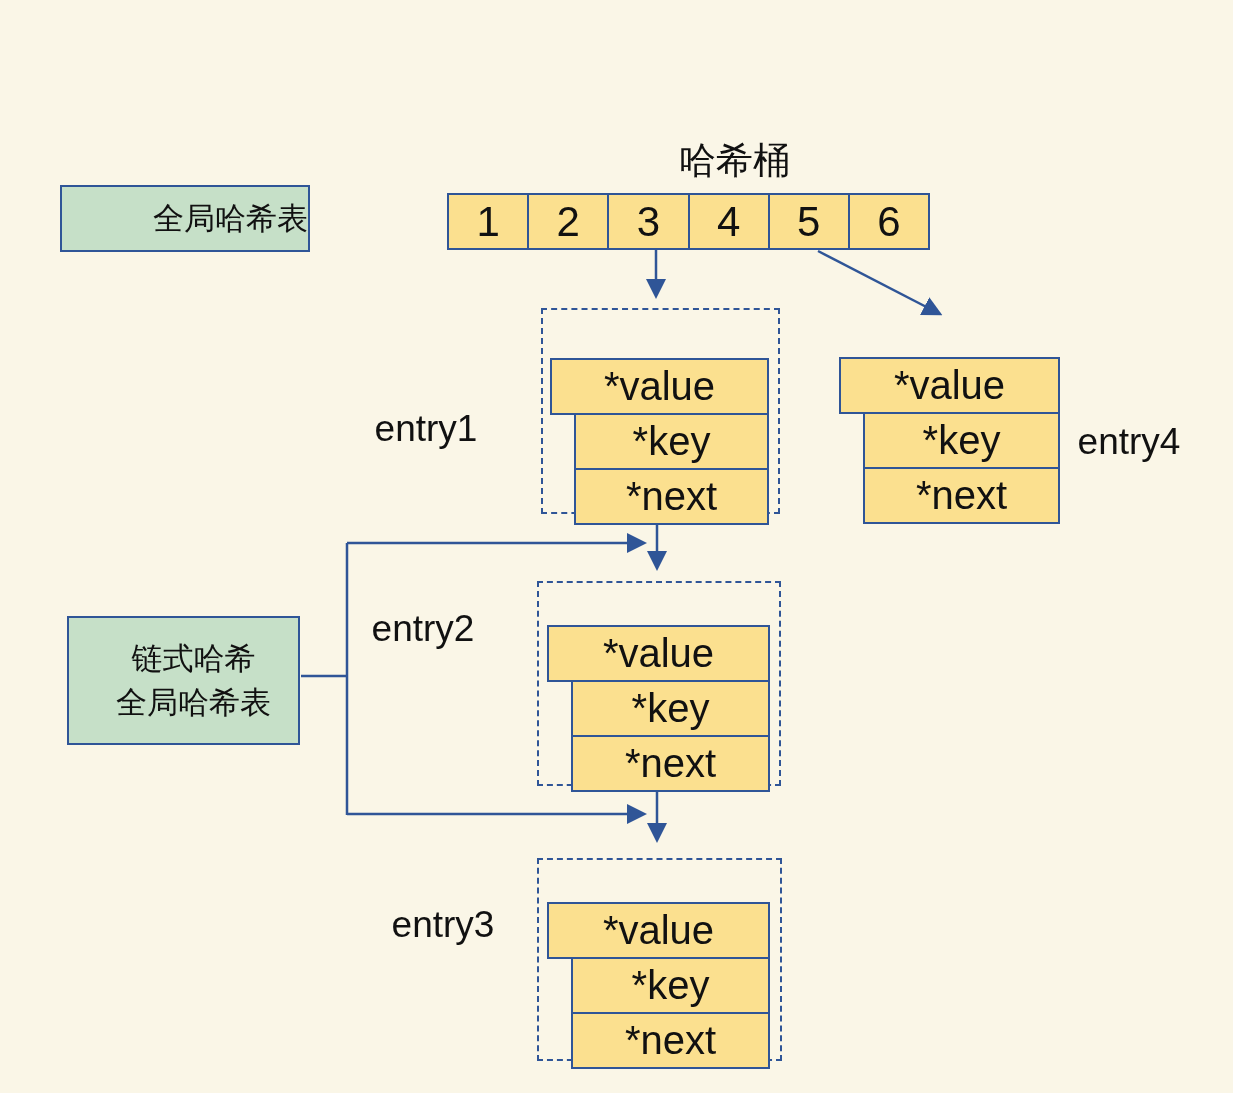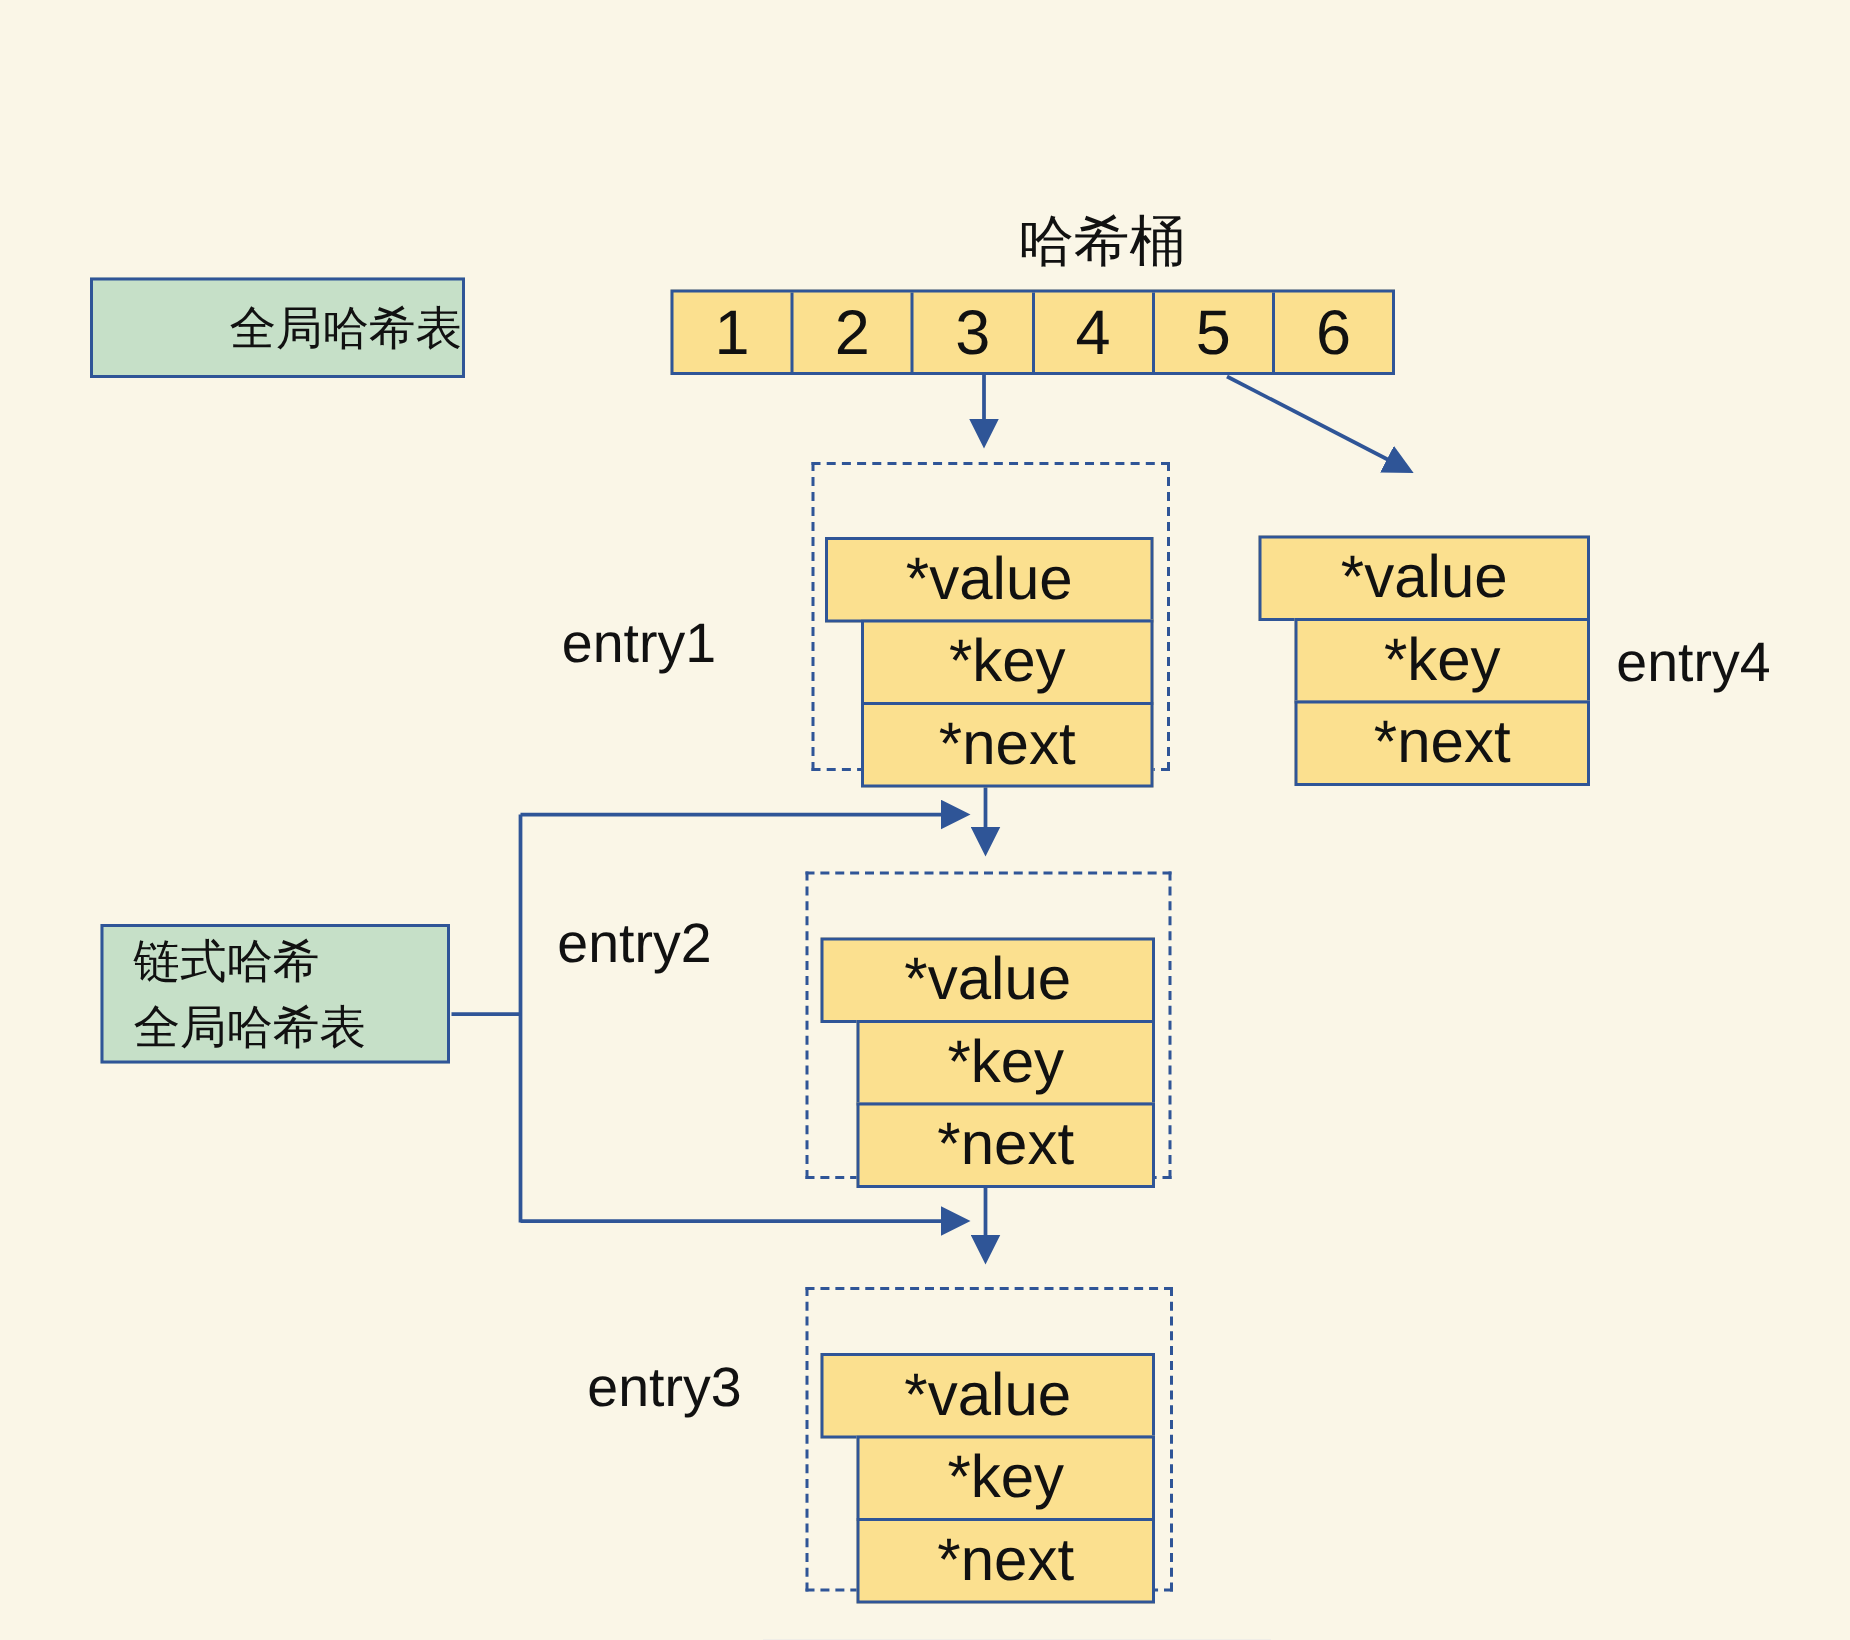--- a/index.html
+++ b/index.html
@@ -40,23 +40,23 @@
   .bucket-cell + .bucket-cell{border-left:2px solid var(--line);}
   .green-box{
     background:var(--green-fill);
     border:2px solid var(--line);
     position:absolute;
     font-size:31px;
   }
   .green-box.centered{display:flex;align-items:center;justify-content:flex-end;}
   #global-box{left:60px;top:185px;width:250px;height:67px;}
   #chained-box{
-    left:67px;top:616px;width:233px;height:93px;
+    left:67px;top:616px;width:233px;height:129px;
     display:flex;flex-direction:column;justify-content:center;
-    padding-left:20px;line-height:44px;
+    padding-left:20px;line-height:44px;text-align:center;
   }
   .dashed-node{
     position:absolute;
     border:2.5px dashed var(--line);
   }
   #entry1-node{left:541px;top:308px;width:239px;height:206px;}
   #entry2-node{left:537px;top:581px;width:244px;height:205px;}
   #entry3-node{left:537px;top:858px;width:245px;height:203px;}
   .record{position:absolute;}
   #entry1-record{left:7px;top:16px;width:219px;}

